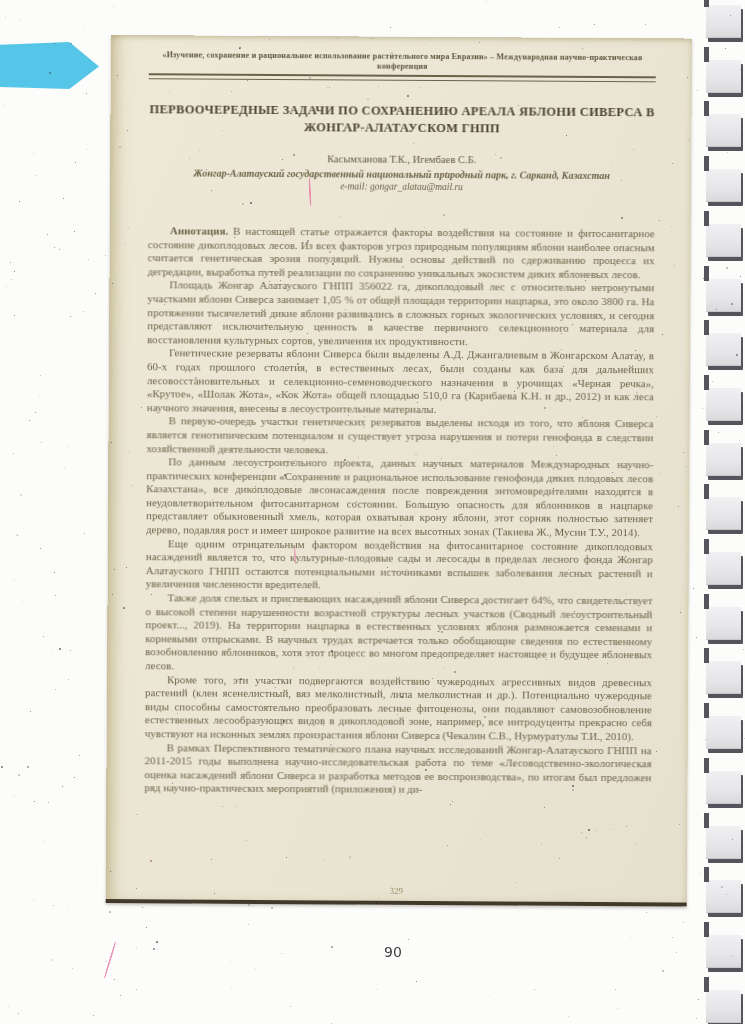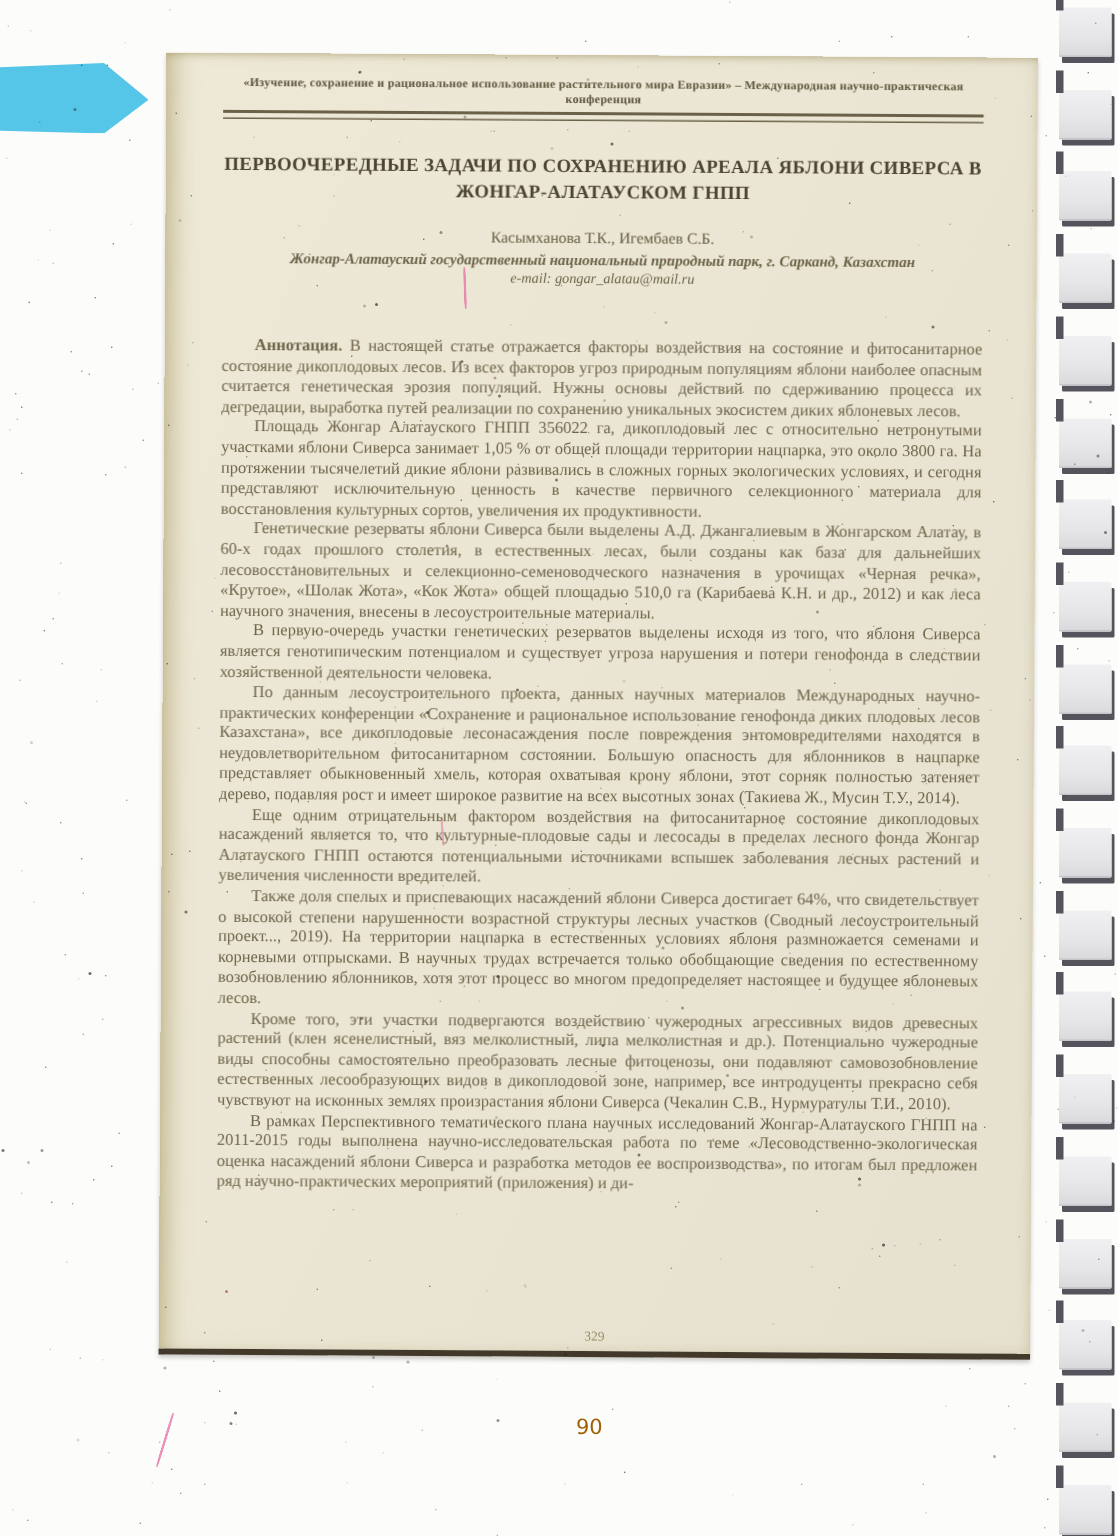--- a/index.html
+++ b/index.html
@@ -57,21 +57,21 @@
     background:var(--tooth-shadow);}
 
   
   .pen-mark{position:absolute;z-index:7;border-left:2px solid #e678a8;opacity:.8;
     border-radius:40%;}
   .pen-mark.m1{left:309px;top:178px;height:28px;transform:rotate(6deg) skewX(8deg);}
   .pen-mark.m2{left:294px;top:546px;height:18px;transform:rotate(-4deg);opacity:.55;}
   .pen-mark.m3{left:109px;top:941px;height:38px;transform:rotate(7deg) skewX(-10deg);}
 
   .sheet-number{position:absolute;left:384px;top:944px;z-index:3;
-    font-family:"DejaVu Sans", sans-serif;font-size:14px;color:#a16207;}
+    font-family:"DejaVu Sans", sans-serif;font-size:14px;color:#404040;}
 </style>
 </head>
 <body>
 
 <div class="scene">
 
   <div class="arrow-tab"></div>
 
   <div class="page">
     <div class="page-content">

